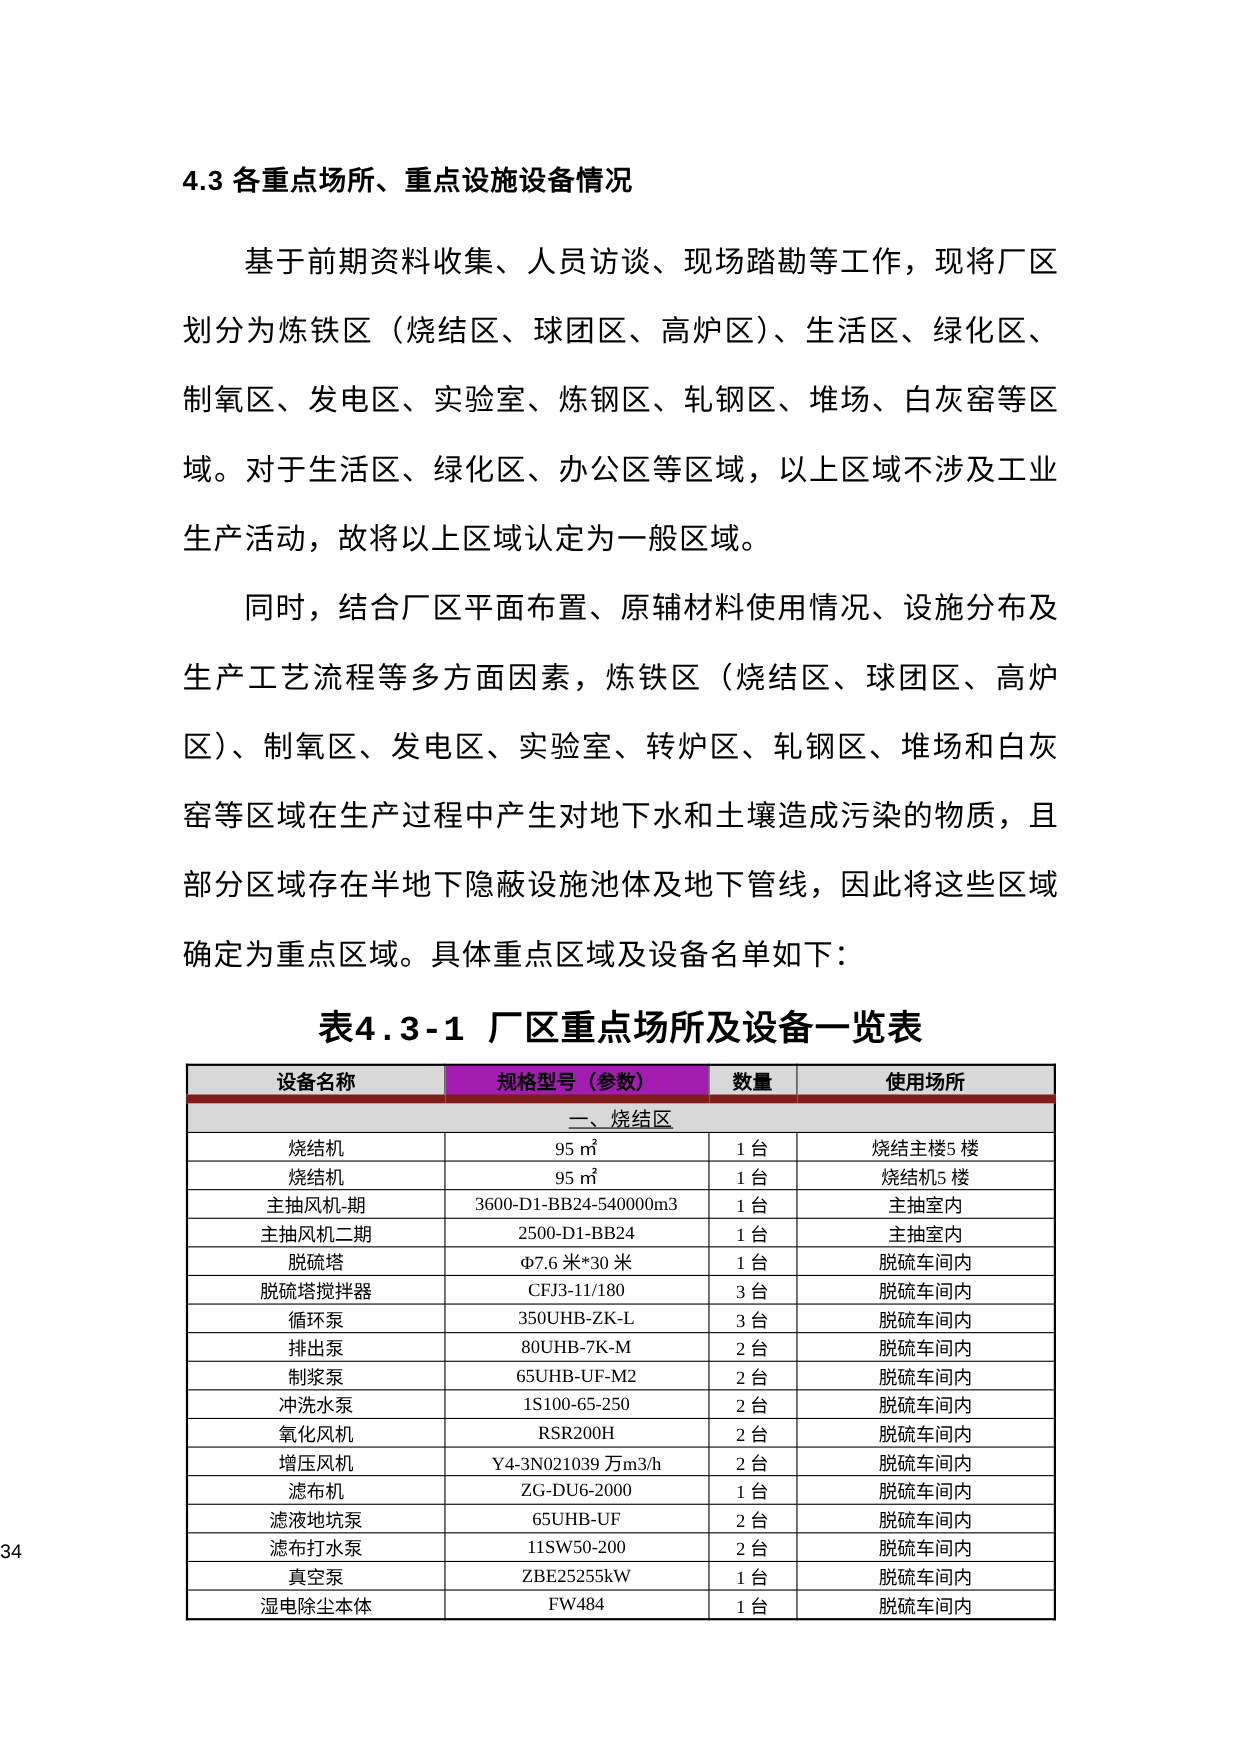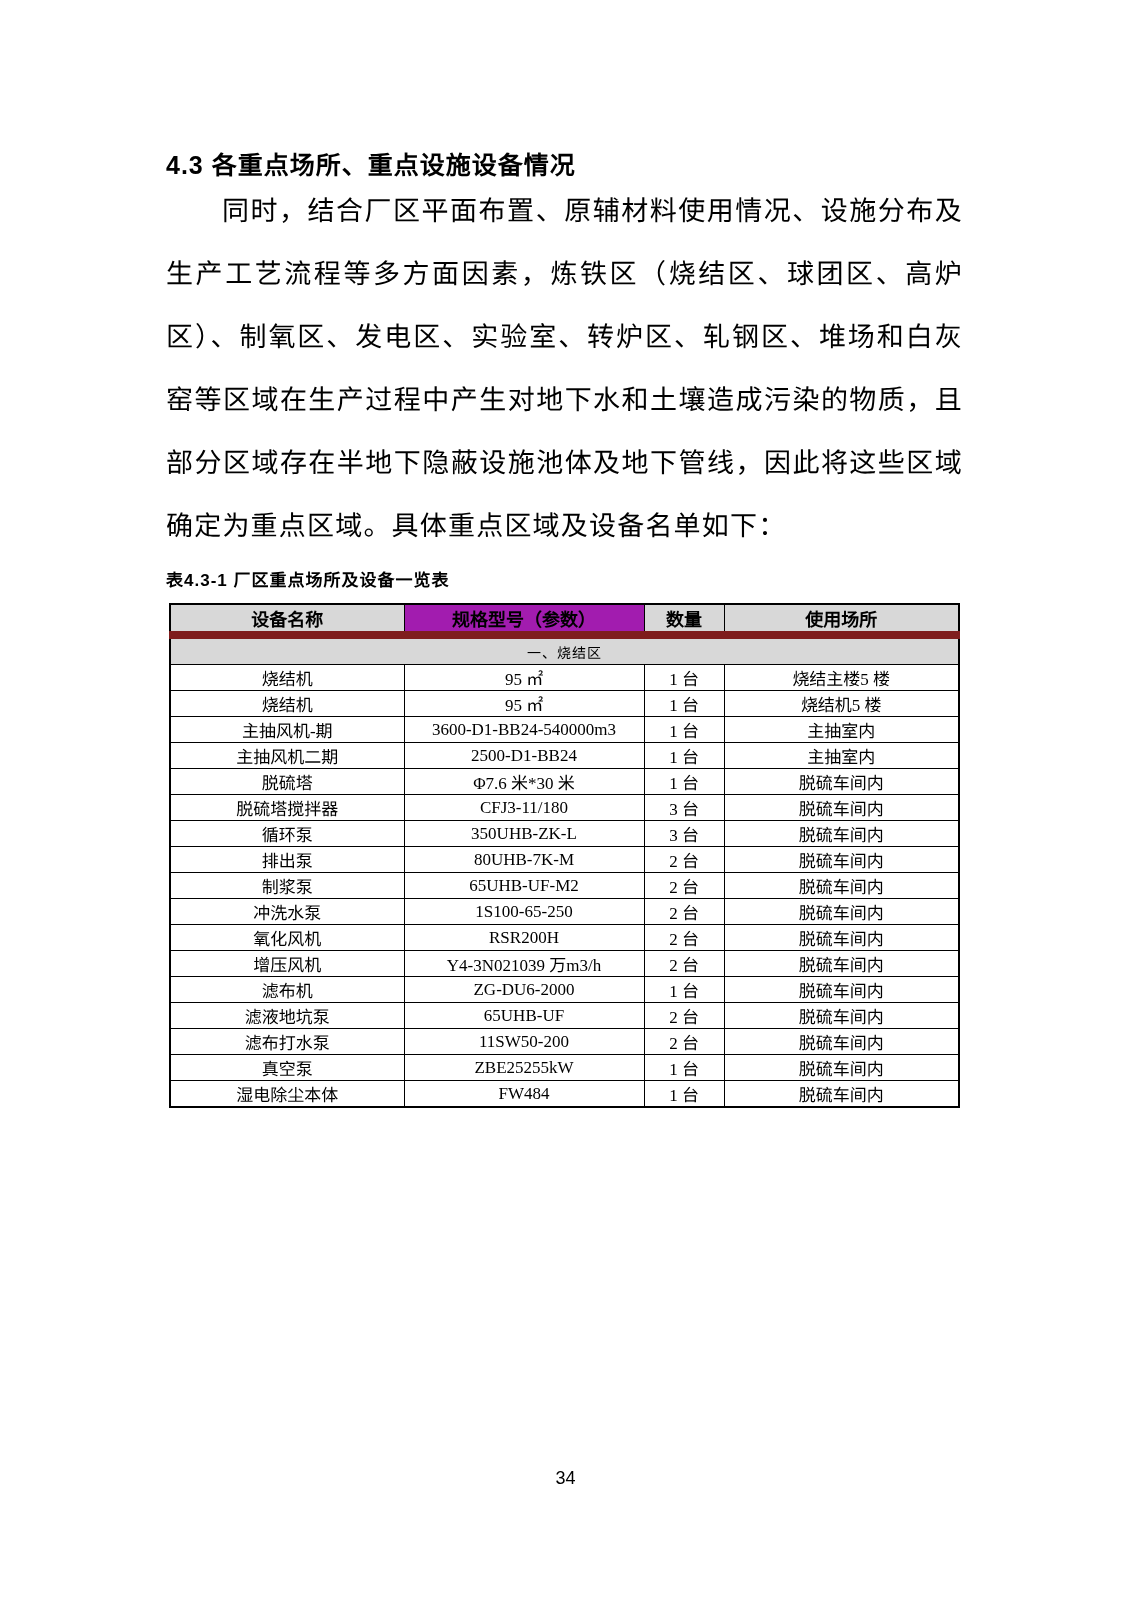--- a/index.html
+++ b/index.html
@@ -35,25 +35,25 @@
     letter-spacing: 1.2px;
     text-align: justify;
     text-align-last: left;
     text-indent: 56px;
     margin: 0;
   }
   .para.first {
     margin-top: 27px;
   }
   .table-title {
-    font-family: Liberation Sans, sans-serif;
+    font-family: Liberation Mono, monospace;
     font-weight: 700;
-    font-size: 17px;
+    font-size: 32px;
     letter-spacing: 1px;
-    text-align: left;
+    text-align: center;
     margin: 8px 0 12px 0;
   }
   table.equip {
     border-collapse: collapse;
     table-layout: fixed;
     width: 789px;
     margin-left: 3px;
     border: 2px solid #000000;
     font-size: 17px;
   }
@@ -69,41 +69,43 @@
   table.equip thead th {
     font-weight: 700;
     font-size: 18px;
     border-bottom: 8px solid #7f1d1d;
   }
   .shaded {
     
   }
   .section-row td {
     border-bottom: 2px solid #000000;
-    font-size: 14px;
+    font-size: 18px;
     letter-spacing: 1px;
+    text-decoration: underline;
   }
   .page-number {
     position: absolute;
-    top: 1468px;
+    top: 1400px;
     left: 0;
     width: 100%;
-    text-align: center;
+    text-align: left;
     font-family: "Liberation Sans", sans-serif;
     font-size: 18px;
   }
 </style>
 </head>
 <body>
 
 <div class="page">
   <div class="content">
 
     <h1 class="heading">4.3 各重点场所、重点设施设备情况</h1>
 
+    <p class="para first">基于前期资料收集、人员访谈、现场踏勘等工作，现将厂区划分为炼铁区（烧结区、球团区、高炉区）、生活区、绿化区、制氧区、发电区、实验室、炼钢区、轧钢区、堆场、白灰窑等区域。对于生活区、绿化区、办公区等区域，以上区域不涉及工业生产活动，故将以上区域认定为一般区域。</p>
 
     <p class="para">同时，结合厂区平面布置、原辅材料使用情况、设施分布及生产工艺流程等多方面因素，炼铁区（烧结区、球团区、高炉区）、制氧区、发电区、实验室、转炉区、轧钢区、堆场和白灰窑等区域在生产过程中产生对地下水和土壤造成污染的物质，且部分区域存在半地下隐蔽设施池体及地下管线，因此将这些区域确定为重点区域。具体重点区域及设备名单如下：</p>
 
     <div class="table-title">表4.3-1 厂区重点场所及设备一览表</div>
 
     <table class="equip">
       <colgroup>
         <col style="width:234px">
         <col style="width:240px">
         <col style="width:80px">

